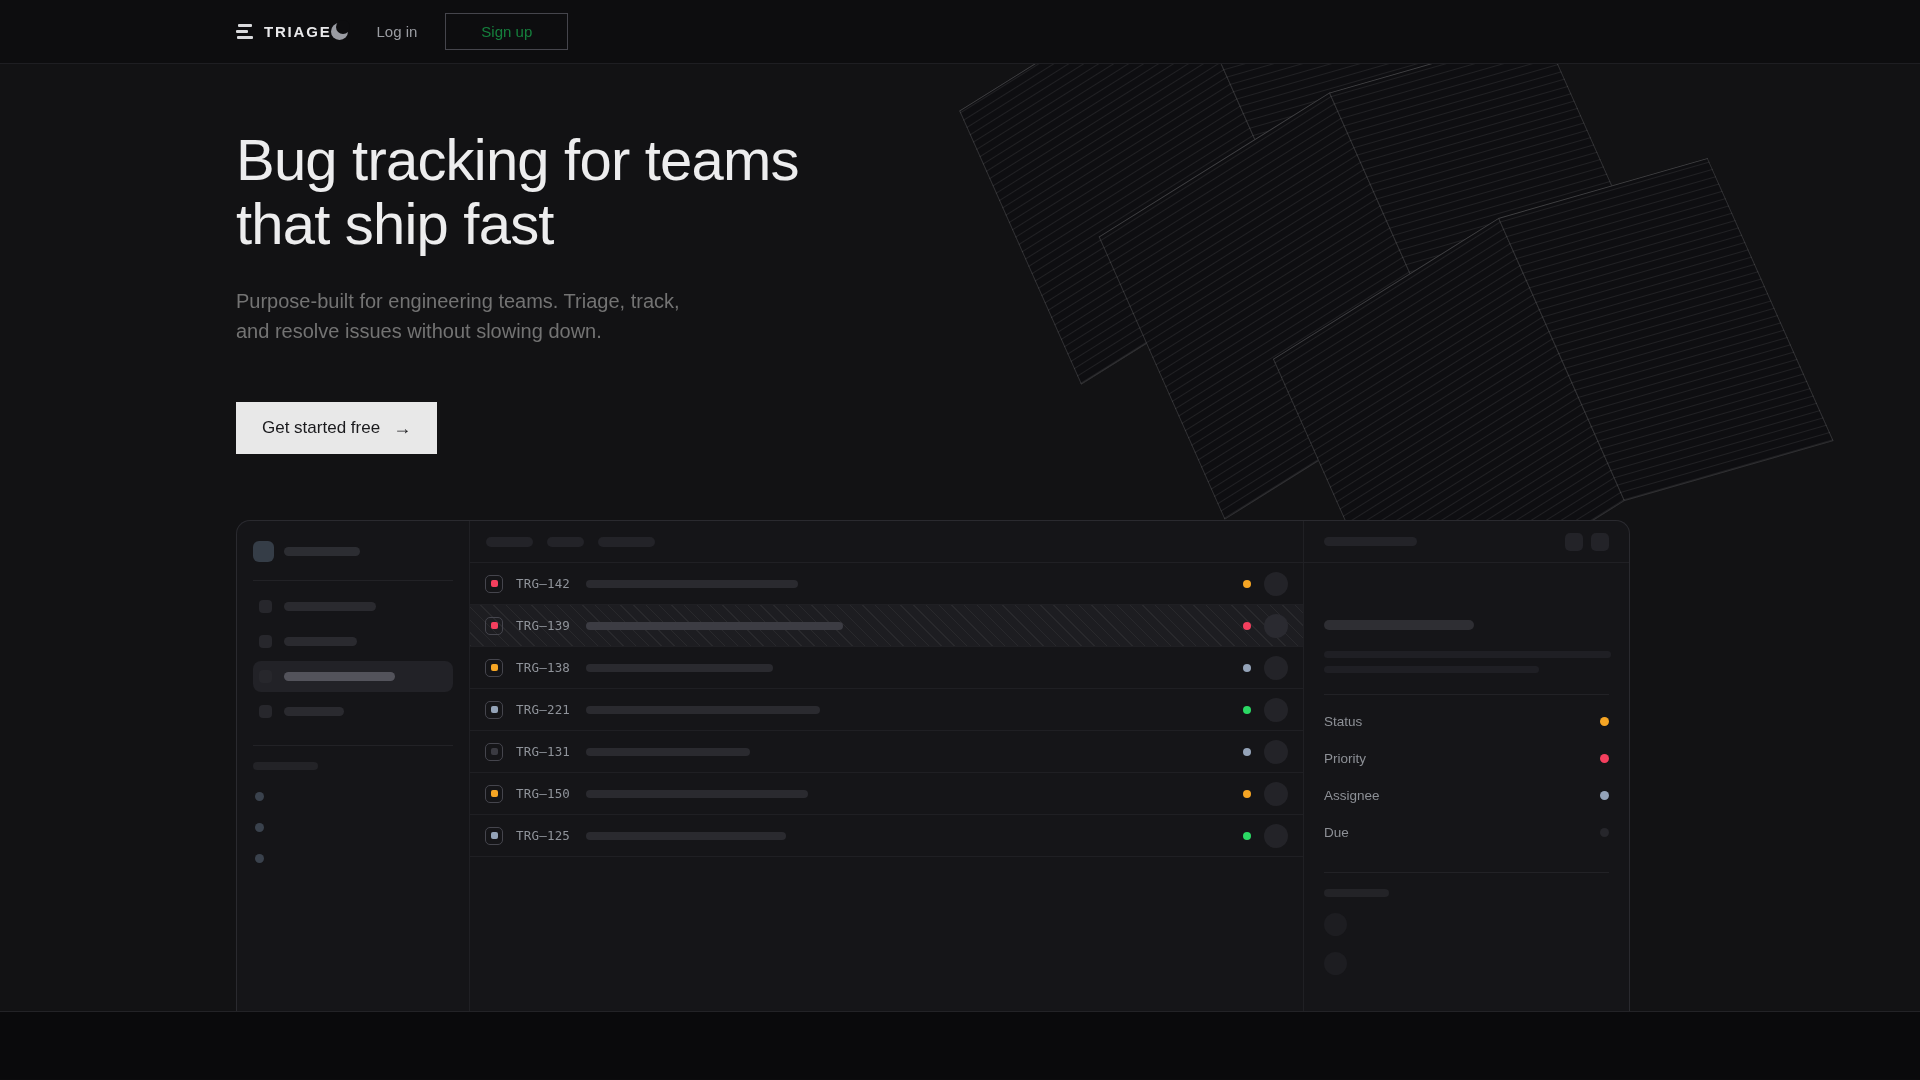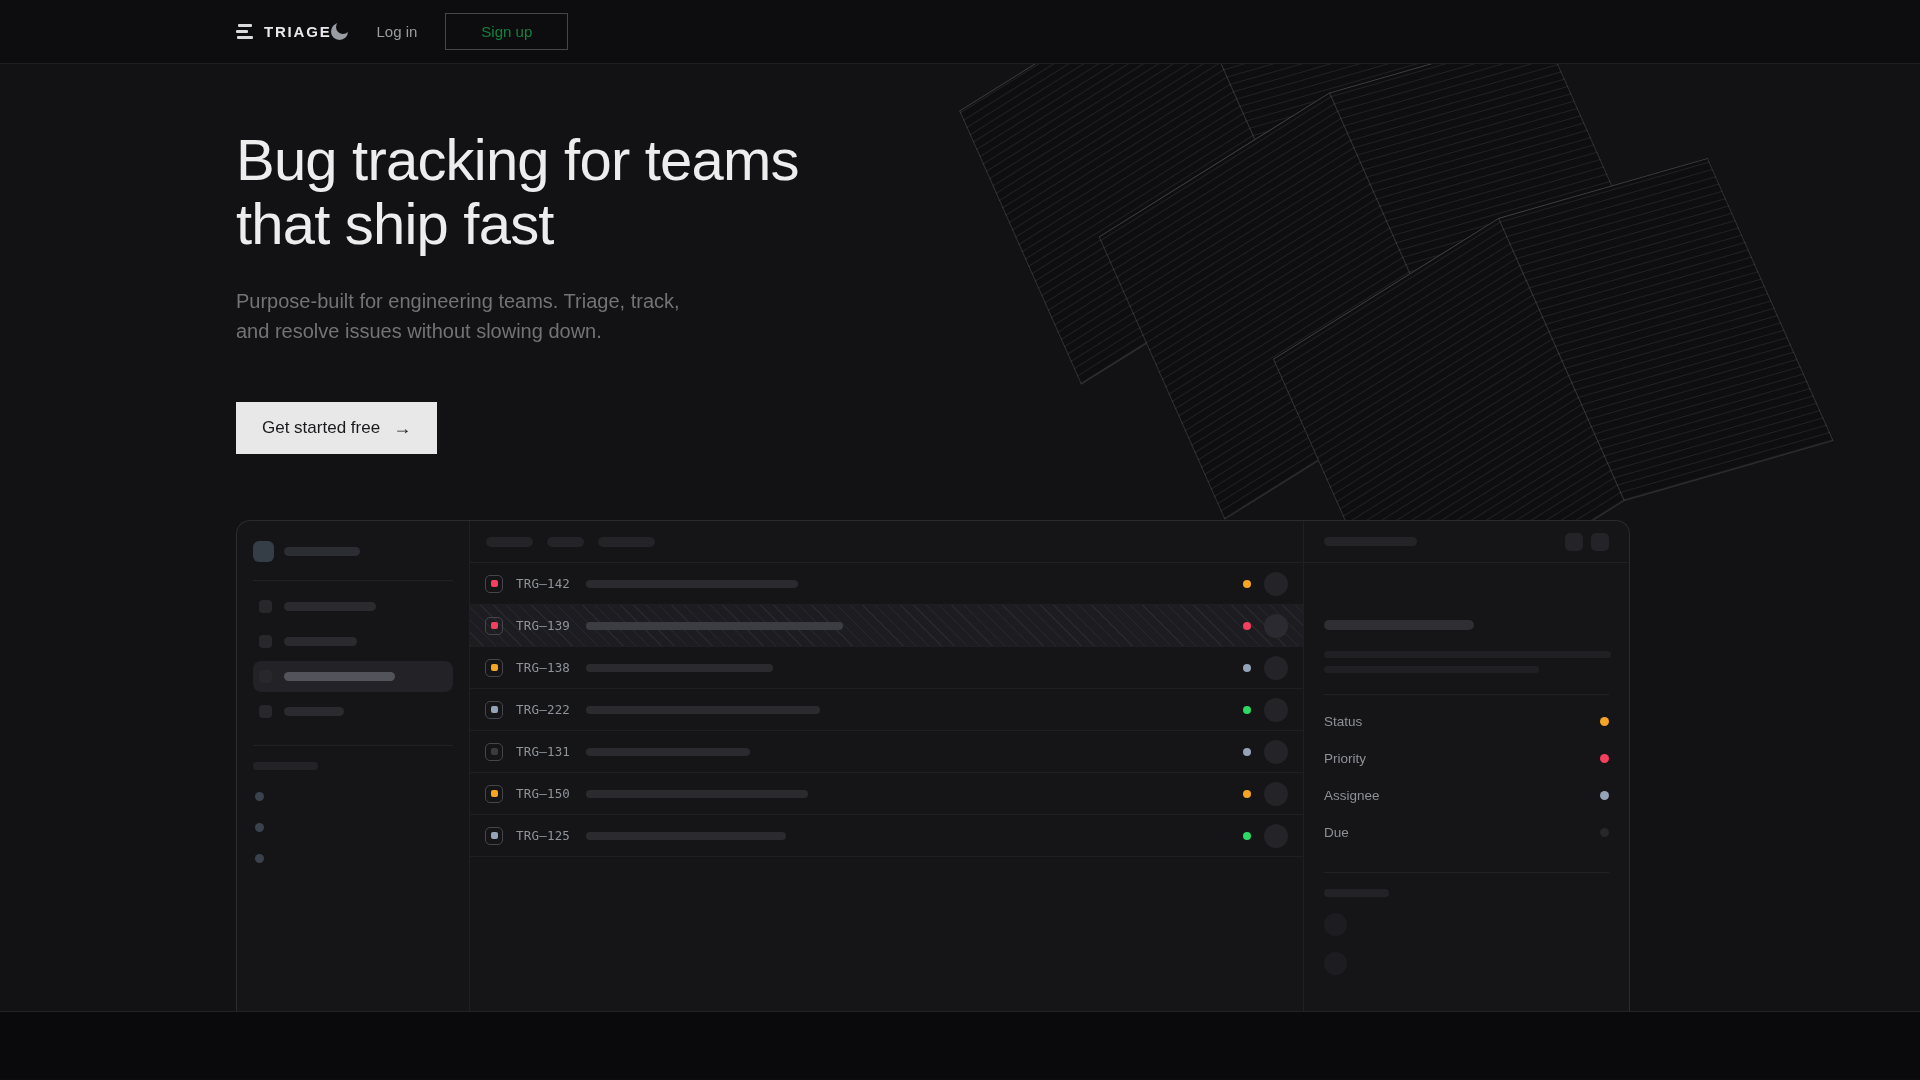--- a/index.html
+++ b/index.html
@@ -228,21 +228,21 @@
         <span class="issue-id">TRG–138</span>
         <span class="issue-bar" style="width: 187px;"></span>
         <span class="row-spacer"></span>
         <span class="status-dot" style="background: rgb(148, 163, 184);"></span>
         <span class="avatar"></span>
       </div>
       <div class="issue-row">
         <span class="type-icon">
             <i style="background: rgb(148, 163, 184);"></i>
           </span>
-        <span class="issue-id">TRG–222</span>
+        <span class="issue-id">TRG–221</span>
         <span class="issue-bar" style="width: 234px;"></span>
         <span class="row-spacer"></span>
         <span class="status-dot" style="background: rgb(43, 217, 100);"></span>
         <span class="avatar"></span>
       </div>
       <div class="issue-row">
         <span class="type-icon">
             <i style="background: rgb(58, 58, 65);"></i>
           </span>
         <span class="issue-id">TRG–131</span>

